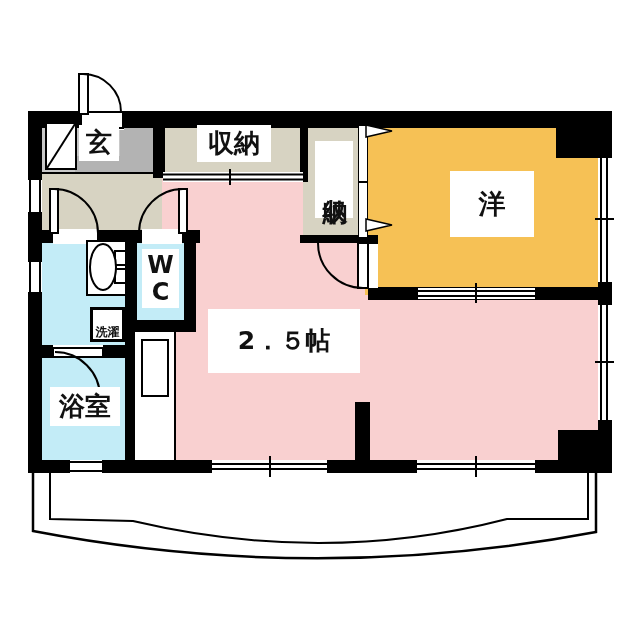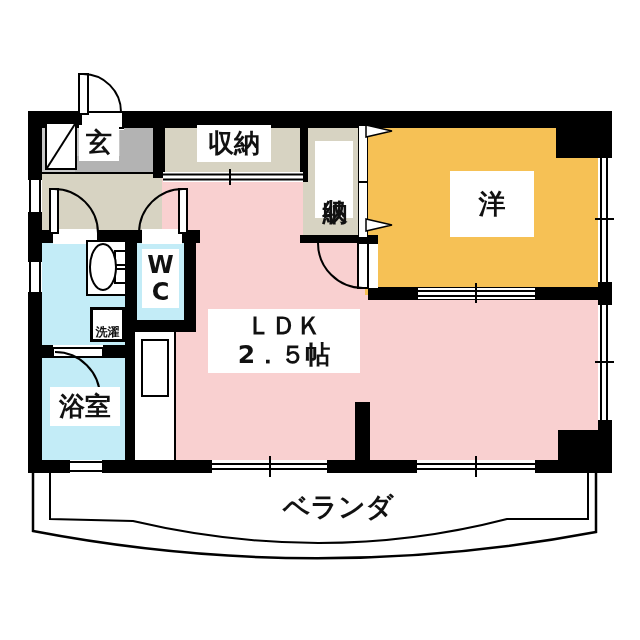--- a/index.html
+++ b/index.html
@@ -161,30 +161,26 @@
   <div class="label" style="left:197px;top:125px;width:74px;height:37px;font-size:26px;">
     <span>収納</span>
   </div>
   <div class="label" style="left:315px;top:141px;width:38px;height:77px;font-size:25px;">
     <span class="vertical">収納</span>
   </div>
   <div class="label" style="left:450px;top:171px;width:84px;height:66px;font-size:27px;">
     <span>洋</span>
   </div>
   <div class="label" style="left:208px;top:309px;width:152px;height:64px;font-size:25px;">
-    <span>ＬＤＫ</span>
     <span>2．５帖</span>
   </div>
   <div class="label" style="left:142px;top:249px;width:37px;height:59px;font-size:24px;line-height:1.1;">
     <span>W</span>
     <span>C</span>
   </div>
   <div class="label nobg" style="left:91px;top:308px;width:33px;height:49px;font-size:12px;z-index:41;">
     <span>洗濯</span>
   </div>
   <div class="label" style="left:50px;top:387px;width:70px;height:39px;font-size:26px;text-align:center;">
     <span>浴室</span>
   </div>
-  <div class="label nobg" style="left:260px;top:488px;width:156px;height:38px;font-size:27px;">
-    <span>ベランダ</span>
-  </div>
 
 </div>
 
 </body></html>

